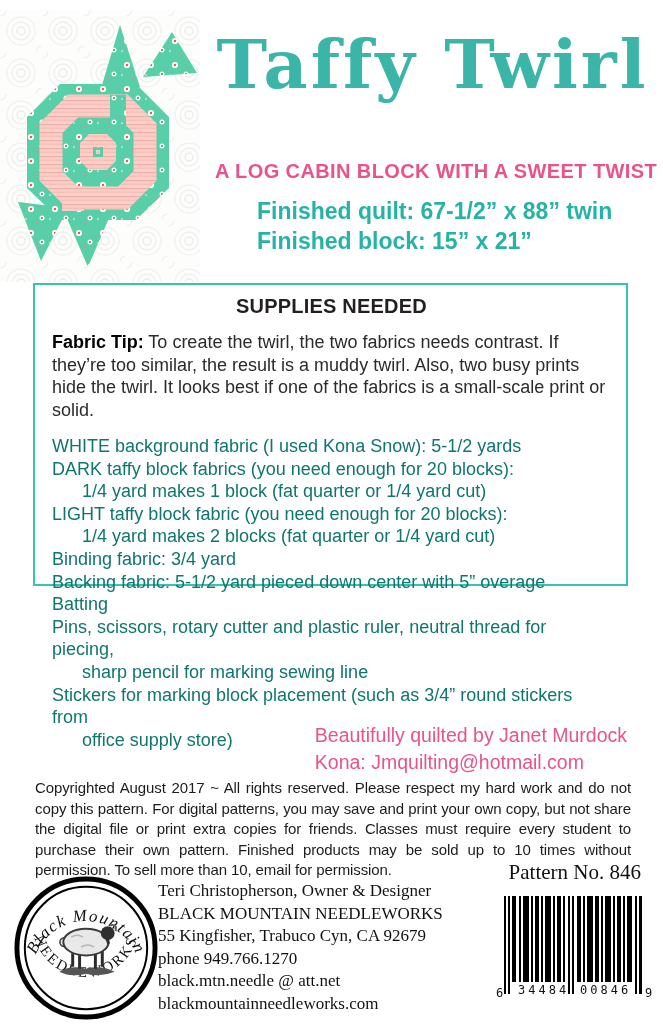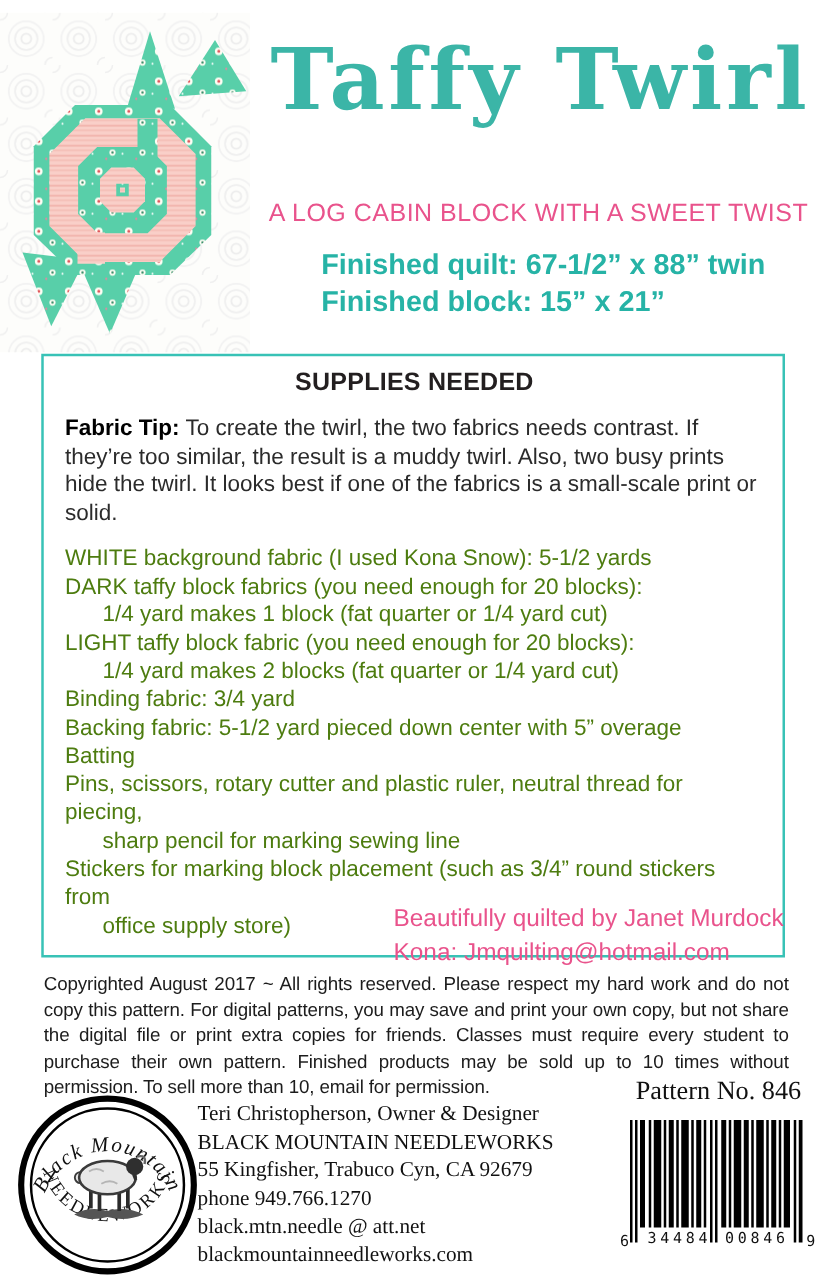--- a/index.html
+++ b/index.html
@@ -12,38 +12,38 @@
   .photo{position:absolute;left:0;top:10px;width:200px;height:272px;}
   
   .header-right{position:absolute;left:205px;top:0;width:455px;height:285px;}
   .title{
     position:absolute;left:0;top:30px;width:455px;text-align:center;
     font-family:"DejaVu Serif",serif;font-weight:bold;
     font-size:68px;line-height:1.0;color:#3bb5a7;letter-spacing:3px;
   }
   .subtitle{
     position:absolute;left:10px;top:160px;width:445px;
-    color:#e9538c;font-weight:normal;font-size:20px;letter-spacing:.4px;
+    color:#e9538c;font-weight:bold;font-size:20px;letter-spacing:.4px;
     white-space:nowrap;
   }
   .finished{
     position:absolute;left:52px;top:196px;
     color:#26b3a6;font-weight:bold;font-size:23px;line-height:1.32;
     white-space:nowrap;
   }
   
   .supplies-box{
-    position:absolute;left:33px;top:283px;width:595px;height:483px;
+    position:absolute;left:33px;top:283px;width:595px;height:303px;
     box-sizing:border-box;border:2px solid #38c2b6;background:#fff;
     padding:10px 15px 10px 17px;
   }
   .sup-head{text-align:center;font-weight:bold;font-size:20px;letter-spacing:.2px;color:#231f20;}
   .tip{margin-top:13px;font-size:18px;line-height:22.5px;color:#2b2b2b;}
   .tip-label{color:#000000;font-weight:bold;}
-  .sup-list{margin-top:14px;font-size:18px;line-height:22.6px;color:#4d7c0f;}
+  .sup-list{margin-top:14px;font-size:18px;line-height:22.6px;color:#0f766e;}
   .sup-list .indent{padding-left:30px;}
   
   .credits{
     position:absolute;right:36px;top:722px;text-align:left;
     color:#e9538c;font-size:19.5px;line-height:1.38;
   }
   
   .copyright{
     position:absolute;left:35px;top:778px;width:596px;
     font-size:15px;line-height:20.5px;text-align:justify;

